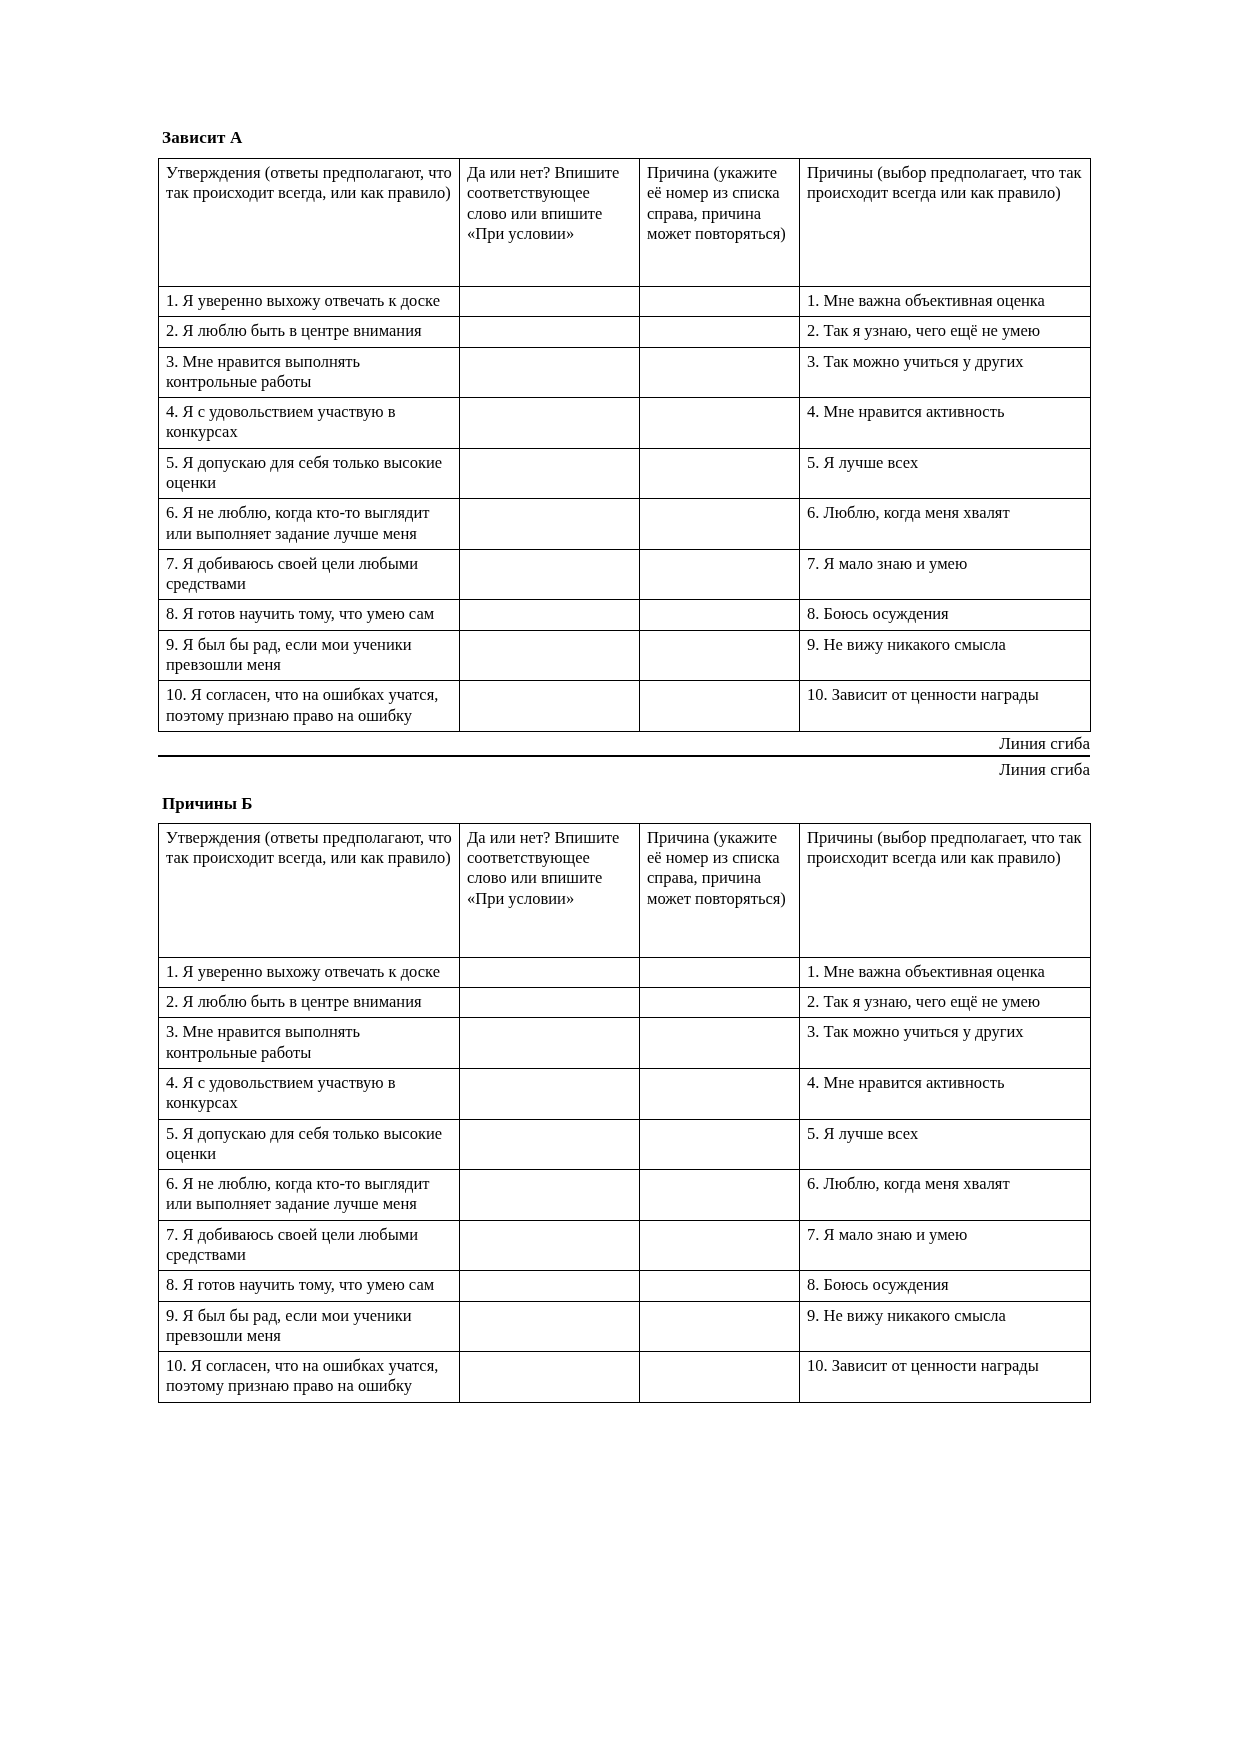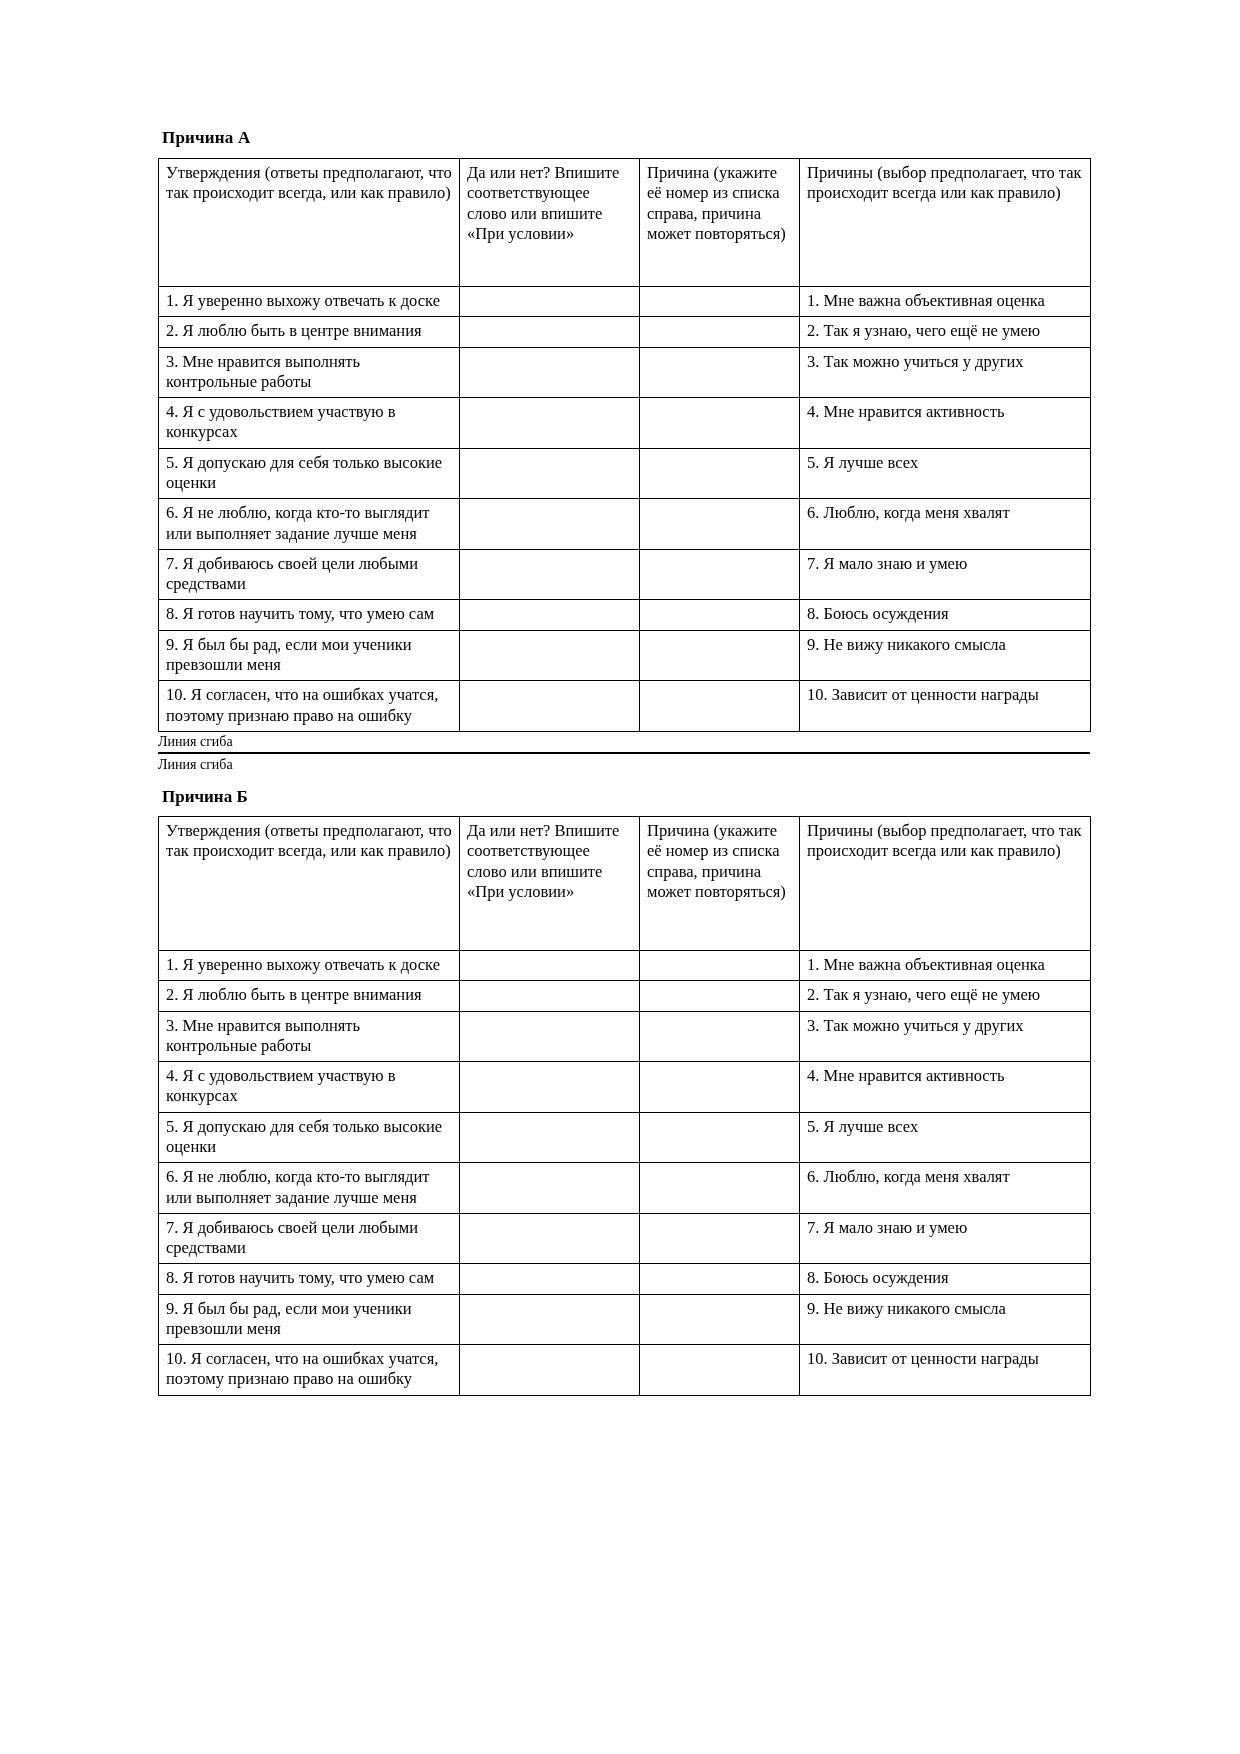--- a/index.html
+++ b/index.html
@@ -46,22 +46,22 @@
   col.c4 { width: 291px; }
 
   .hdr td { height: 118px; }
   .hdr-b td { height: 124px; }
 
   .fold-wrap {
     width: 932px;
     margin-top: 2px;
   }
   .fold-line-text {
-    text-align: left;
-    font-size: 14px;
+    text-align: right;
+    font-size: 17px;
     line-height: 1.15;
   }
   .fold-rule {
     border: 0;
     border-top: 2px solid #000000;
     margin: 2px 0 3px 0;
     width: 932px;
   }
   .spacer-b {
     height: 14px;
@@ -73,21 +73,21 @@
   }
   .answer-cell {
     min-height: 20px;
   }
 </style>
 </head>
 <body>
 
 <div class="page">
 
-  <div class="side-title">Причина А</div>
+  <div class="side-title">Зависит А</div>
 
   <table class="qtable">
     <colgroup>
         <col class="c1">
         <col class="c2">
         <col class="c3">
         <col class="c4">
       </colgroup>
     <tbody>
       <tr class="hdr">
@@ -161,21 +161,21 @@
   </table>
 
   <div class="fold-wrap">
     <div class="fold-line-text">Линия сгиба</div>
     <hr class="fold-rule">
     <div class="fold-line-text">Линия сгиба</div>
   </div>
 
   <div class="spacer-b"></div>
 
-  <div class="side-title-b">Причина Б</div>
+  <div class="side-title-b">Причины Б</div>
 
   <table class="qtable">
     <colgroup>
         <col class="c1">
         <col class="c2">
         <col class="c3">
         <col class="c4">
       </colgroup>
     <tbody>
       <tr class="hdr-b">

